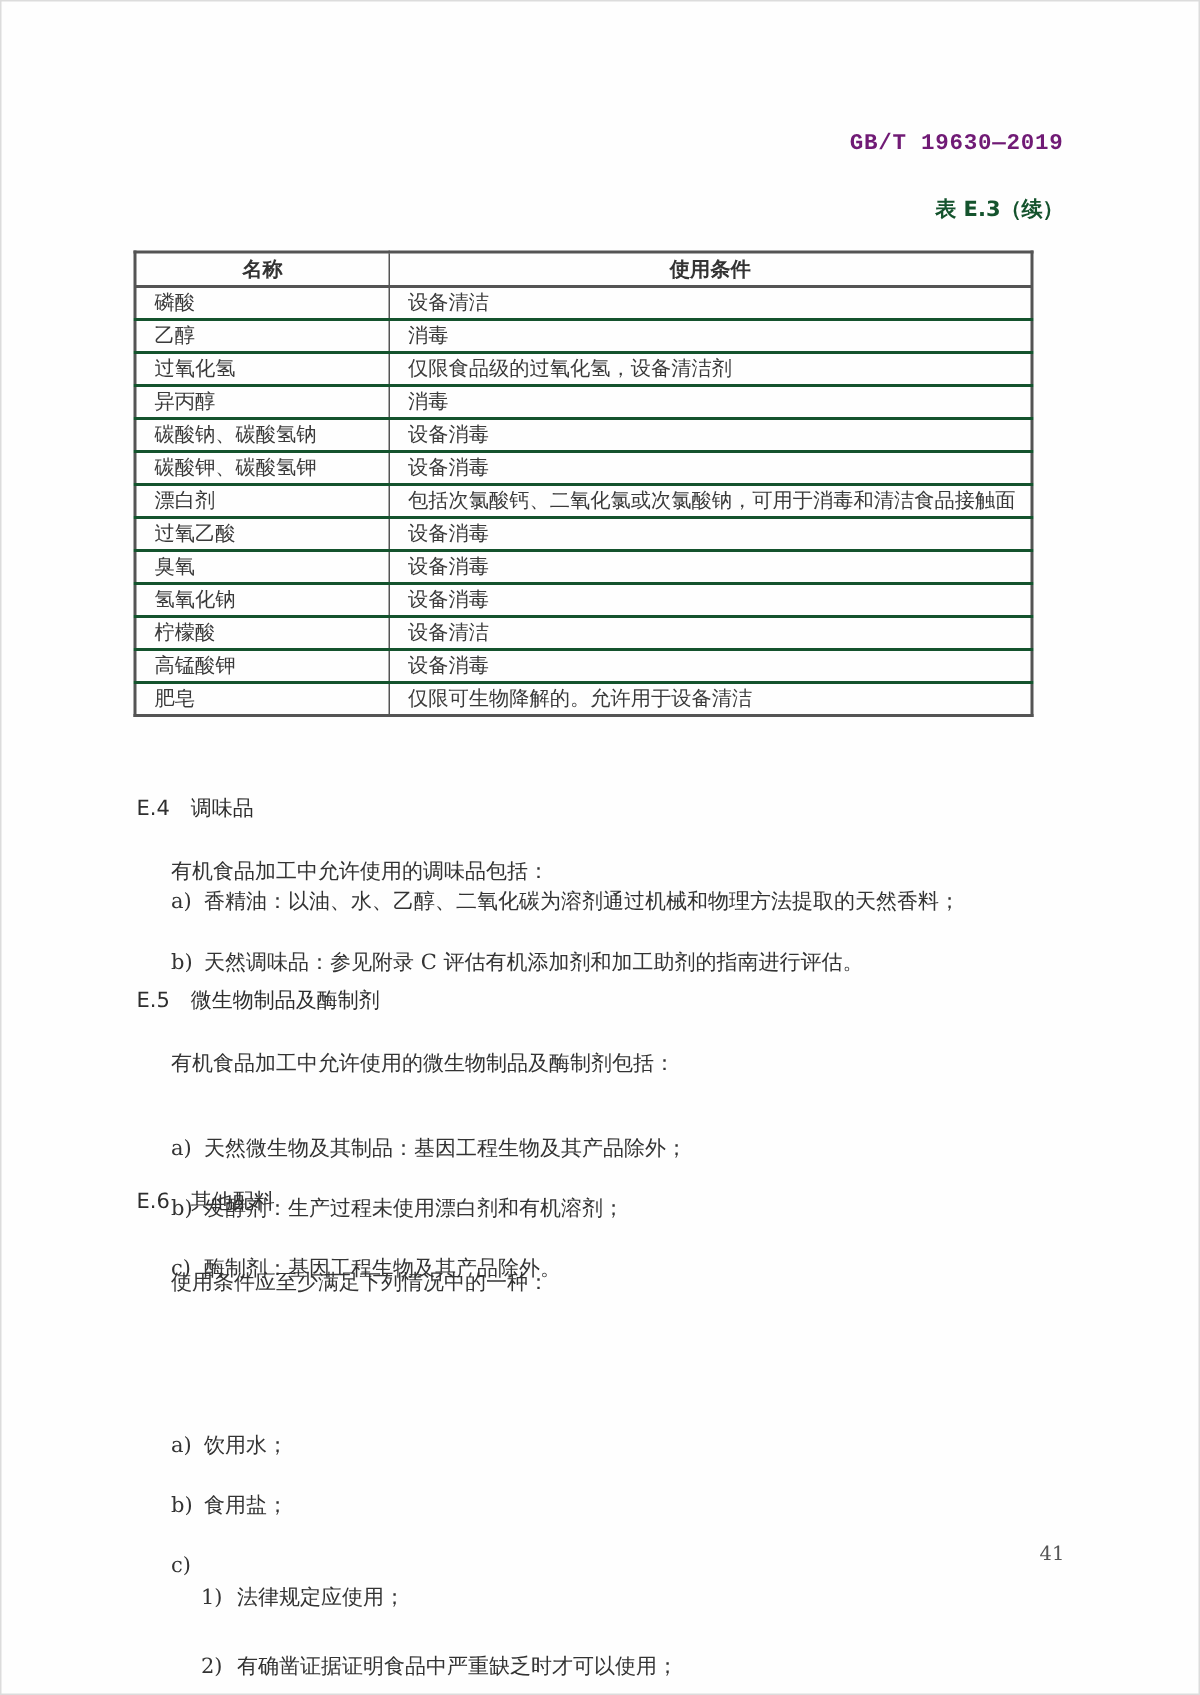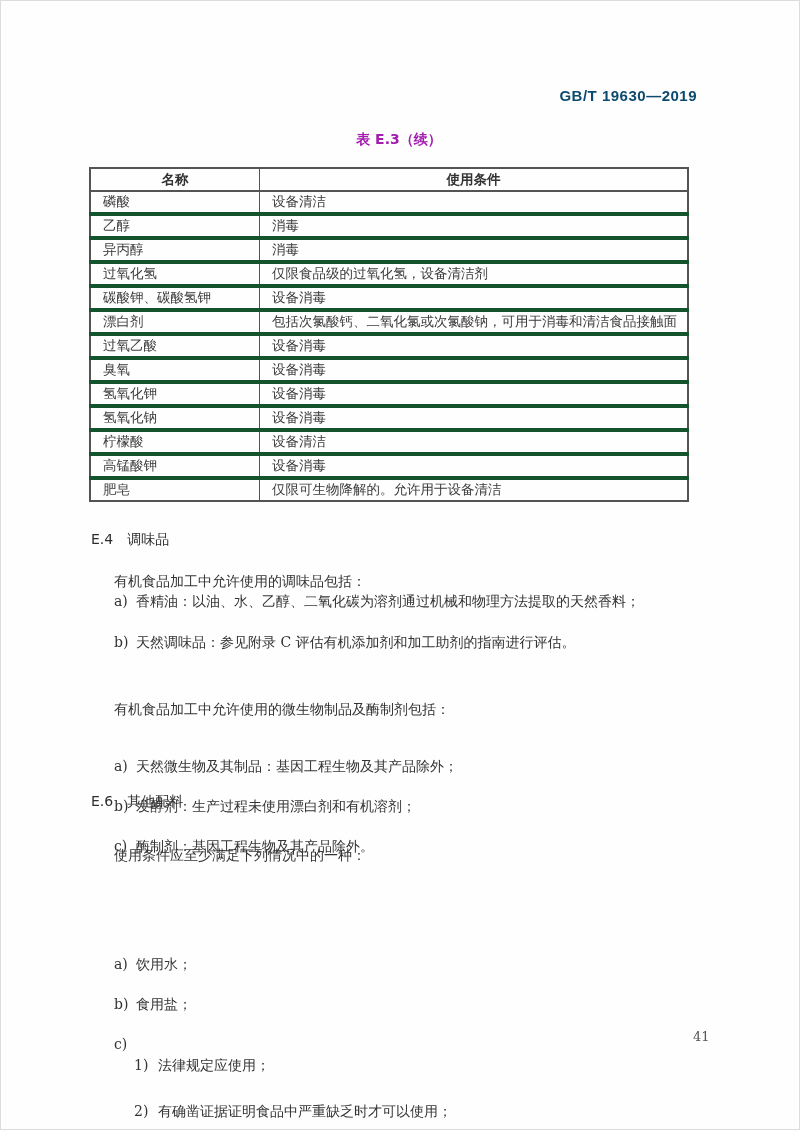--- a/index.html
+++ b/index.html
@@ -7,46 +7,46 @@
   .page {
     position:relative;
     width:800px; height:1130px;
     background:#fefefe;
     border:1px solid #dcdcdc;
     font-family:"DejaVu Serif","Liberation Serif",serif;
     color:#333333;
     overflow:hidden;
   }
   .std-number {
-    position:absolute; top:86px; right:102px;
-    font-size:15px; font-weight:bold; color:#0c4a6e;
-    font-family:Liberation Sans, sans-serif;
+    position:absolute; top:86px; right:90px;
+    font-size:15px; font-weight:bold; color:#701a75;
+    font-family:Liberation Mono, monospace;
     letter-spacing:0.5px;
   }
   .table-title {
     position:absolute; top:130px; left:88px; width:620px;
-    text-align:center; font-size:14px; font-weight:bold; color:#a21caf;
+    text-align:right; font-size:14px; font-weight:bold; color:#14532d;
     font-family:"DejaVu Sans","Liberation Sans",sans-serif;
   }
   table.etable {
     position:absolute; top:166px; left:88px; width:600px;
     border-collapse:collapse;
     font-size:13.5px; color:#3a3a3a;
     border:2px solid #545454;
   }
   table.etable th {
     height:23px; font-weight:bold; text-align:center;
     border-bottom:2px solid #545454;
     font-size:13.5px; color:#333;
     font-family:"DejaVu Sans","Liberation Sans",sans-serif;
     font-weight:600;
   }
   table.etable td {
     height:22px; padding:1px 10px 1px 12px;
-    border-top:4px solid #14532d;
+    border-top:2px solid #14532d;
     white-space:nowrap;
   }
   table.etable .col-name { width:187px; }
   table.etable td.cname, table.etable th.hname { border-right:1px solid #545454; }
   table.etable tbody tr:first-child td { border-top:none; }
 
   .abs { position:absolute; left:90px; width:620px; font-size:14px; line-height:17px; }
   .sec-head {
     font-family:"DejaVu Sans","Liberation Sans",sans-serif;
     font-weight:normal; font-size:14px; color:#2e2e2e;
@@ -81,45 +81,45 @@
     <tbody>
       <tr>
           <td class="cname">磷酸</td>
           <td>设备清洁</td>
         </tr>
       <tr>
           <td class="cname">乙醇</td>
           <td>消毒</td>
         </tr>
       <tr>
+          <td class="cname">过氧化氢</td>
+          <td>仅限食品级的过氧化氢，设备清洁剂</td>
+        </tr>
+      <tr>
           <td class="cname">异丙醇</td>
           <td>消毒</td>
         </tr>
       <tr>
-          <td class="cname">过氧化氢</td>
-          <td>仅限食品级的过氧化氢，设备清洁剂</td>
+          <td class="cname">碳酸钠、碳酸氢钠</td>
+          <td>设备消毒</td>
         </tr>
       <tr>
           <td class="cname">碳酸钾、碳酸氢钾</td>
           <td>设备消毒</td>
         </tr>
       <tr>
           <td class="cname">漂白剂</td>
           <td>包括次氯酸钙、二氧化氯或次氯酸钠，可用于消毒和清洁食品接触面</td>
         </tr>
       <tr>
           <td class="cname">过氧乙酸</td>
           <td>设备消毒</td>
         </tr>
       <tr>
           <td class="cname">臭氧</td>
-          <td>设备消毒</td>
-        </tr>
-      <tr>
-          <td class="cname">氢氧化钾</td>
           <td>设备消毒</td>
         </tr>
       <tr>
           <td class="cname">氢氧化钠</td>
           <td>设备消毒</td>
         </tr>
       <tr>
           <td class="cname">柠檬酸</td>
           <td>设备清洁</td>
         </tr>
@@ -138,20 +138,23 @@
     <span class="sec-id">E.4</span><span>调味品</span>
   </div>
   <div class="abs indent" style="top:572px">有机食品加工中允许使用的调味品包括：</div>
   <div class="abs li" style="top:592px">
     <span class="lbl">a)</span><span>香精油：以油、水、乙醇、二氧化碳为溶剂通过机械和物理方法提取的天然香料；</span>
   </div>
   <div class="abs li" style="top:616px">
     <span class="lbl">b)</span><span>天然调味品：参见附录 C 评估有机添加剂和加工助剂的指南进行评估。</span>
   </div>
 
+  <div class="abs sec-head" style="top:658px">
+    <span class="sec-id">E.5</span><span>微生物制品及酶制剂</span>
+  </div>
   <div class="abs indent" style="top:700px">有机食品加工中允许使用的微生物制品及酶制剂包括：</div>
   <div class="abs li" style="top:723px">
     <span class="lbl">a)</span><span>天然微生物及其制品：基因工程生物及其产品除外；</span>
   </div>
   <div class="abs li" style="top:746px">
     <span class="lbl">b)</span><span>发酵剂：生产过程未使用漂白剂和有机溶剂；</span>
   </div>
   <div class="abs li" style="top:769px">
     <span class="lbl">c)</span><span>酶制剂：基因工程生物及其产品除外。</span>
   </div>

